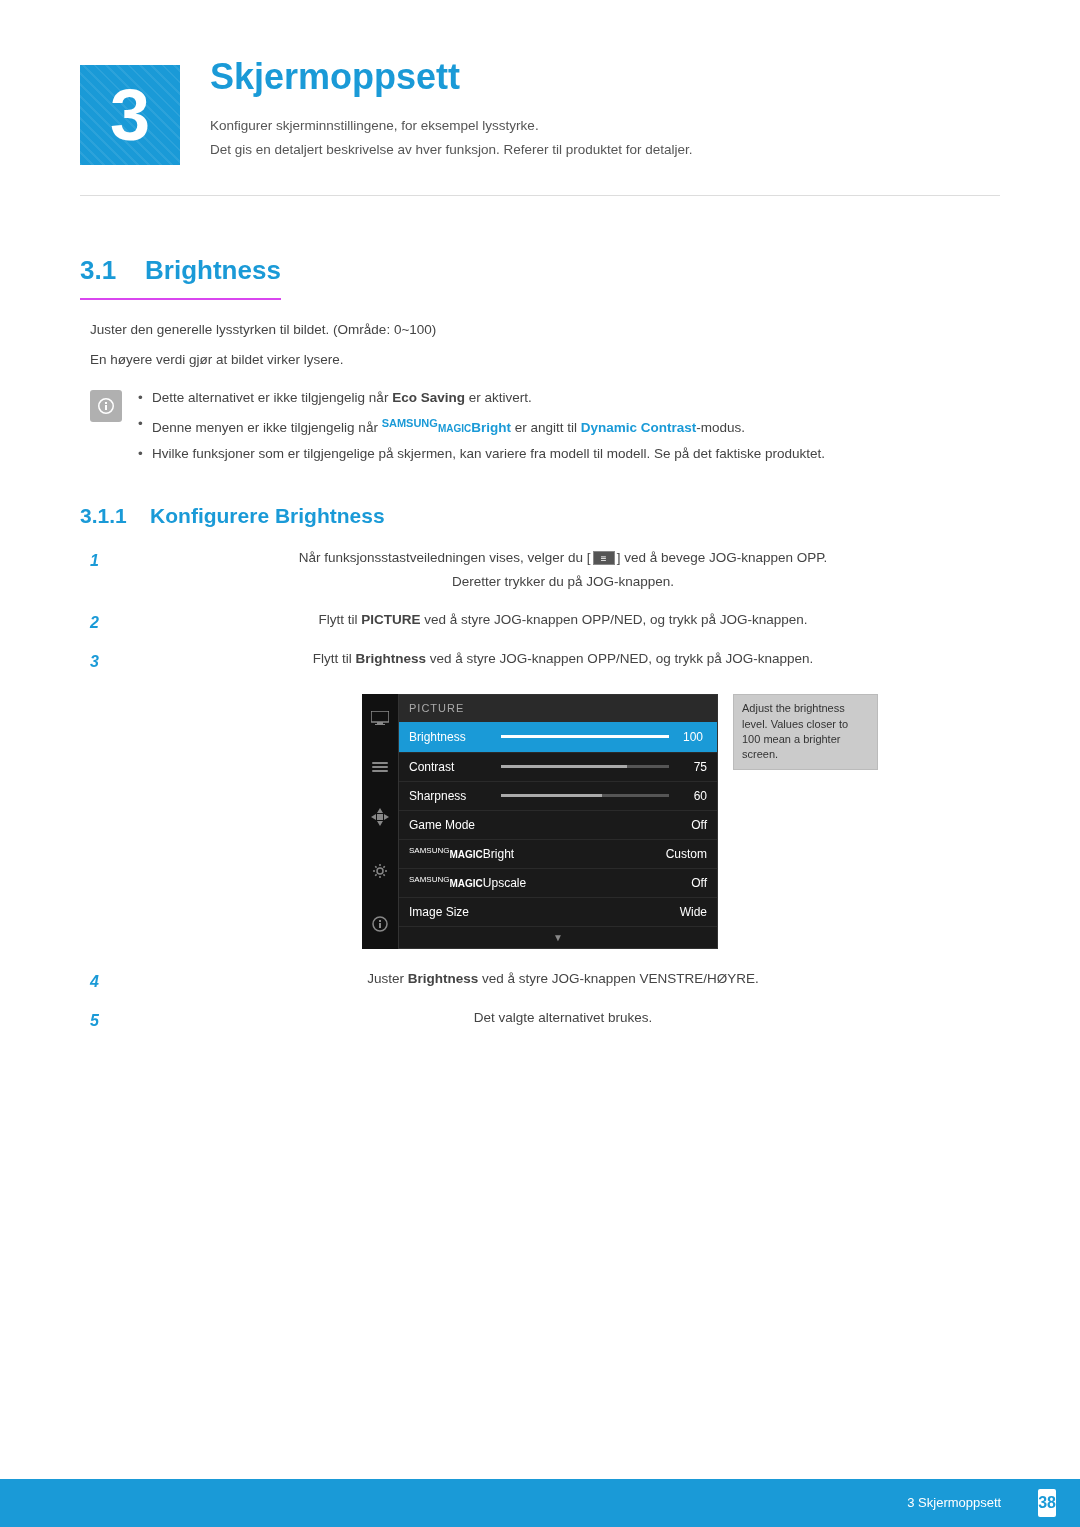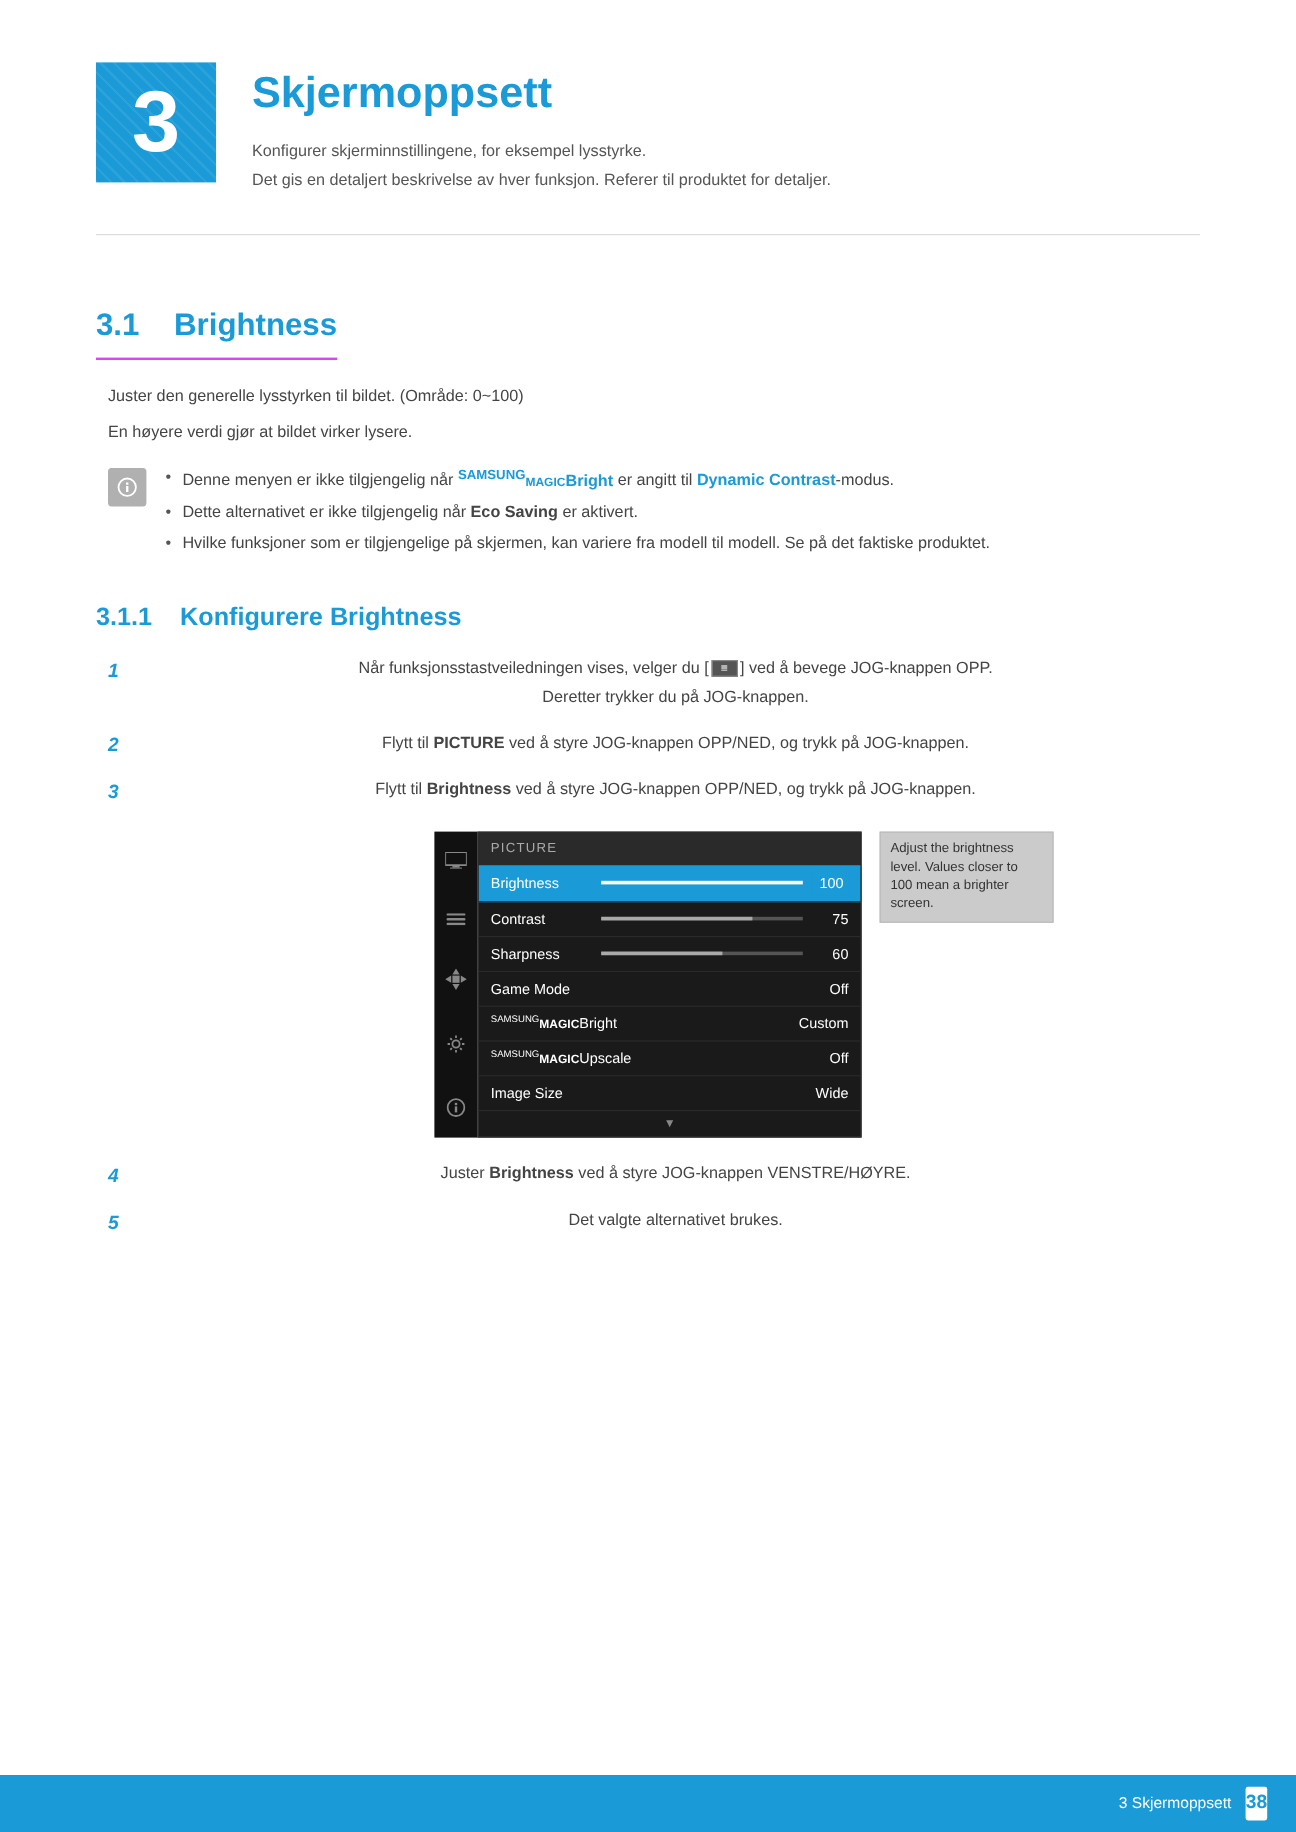--- a/index.html
+++ b/index.html
@@ -14,21 +14,21 @@
       position: relative;
     }
 
     .page-content {
       padding: 40px 80px 80px 80px;
     }
 
     
     .chapter-header {
       display: flex;
-      align-items: center;
+      align-items: flex-end;
       margin-bottom: 30px;
     }
     .chapter-number-box {
       background: #1a9ad7;
       color: white;
       font-size: 72px;
       font-weight: bold;
       width: 100px;
       height: 100px;
       display: flex;
@@ -289,20 +289,21 @@
       bottom: 0;
       left: 0;
       width: 1080px;
       background: #1a9ad7;
       color: white;
       display: flex;
       justify-content: flex-end;
       align-items: center;
       padding: 10px 24px;
       font-size: 13px;
+      gap: 25px;
     }
     .footer-text {
       margin-right: 12px;
     }
     .footer-num {
       background: white;
       color: #1a9ad7;
       font-weight: bold;
       font-size: 16px;
       padding: 2px 0;
@@ -345,24 +346,24 @@
 
     
     <div class="note-box">
       <div class="note-icon">
         <svg viewBox="0 0 20 20" fill="white">
           <path d="M10 2a8 8 0 100 16A8 8 0 0010 2zm0 1.5a6.5 6.5 0 110 13 6.5 6.5 0 010-13zM9 9h2v5H9V9zm0-3h2v2H9V6z"></path>
         </svg>
       </div>
       <ul class="note-bullets">
         <li>
-          <span>Denne menyen er ikke tilgjengelig når </span><span class="highlight-blue"><sup class="samsung-magic">SAMSUNG</sup><span style="font-size:10px;">MAGIC</span><span>Bright</span></span><span> er angitt til </span><span class="highlight-blue">Dynamic Contrast</span><span>-modus.</span>
+          <span>Dette alternativet er ikke tilgjengelig når </span><span class="highlight-bold">Eco Saving</span><span> er aktivert.</span>
         </li>
         <li>
-          <span>Dette alternativet er ikke tilgjengelig når </span><span class="highlight-bold">Eco Saving</span><span> er aktivert.</span>
+          <span>Denne menyen er ikke tilgjengelig når </span><span class="highlight-blue"><sup class="samsung-magic">SAMSUNG</sup><span style="font-size:10px;">MAGIC</span><span>Bright</span></span><span> er angitt til </span><span class="highlight-blue">Dynamic Contrast</span><span>-modus.</span>
         </li>
         <li>Hvilke funksjoner som er tilgjengelige på skjermen, kan variere fra modell til modell. Se på det faktiske produktet.</li>
       </ul>
     </div>
 
     
     <div class="subsection-title">
       <span>3.1.1</span>
       &nbsp;&nbsp;
       <span>Konfigurere Brightness</span>

